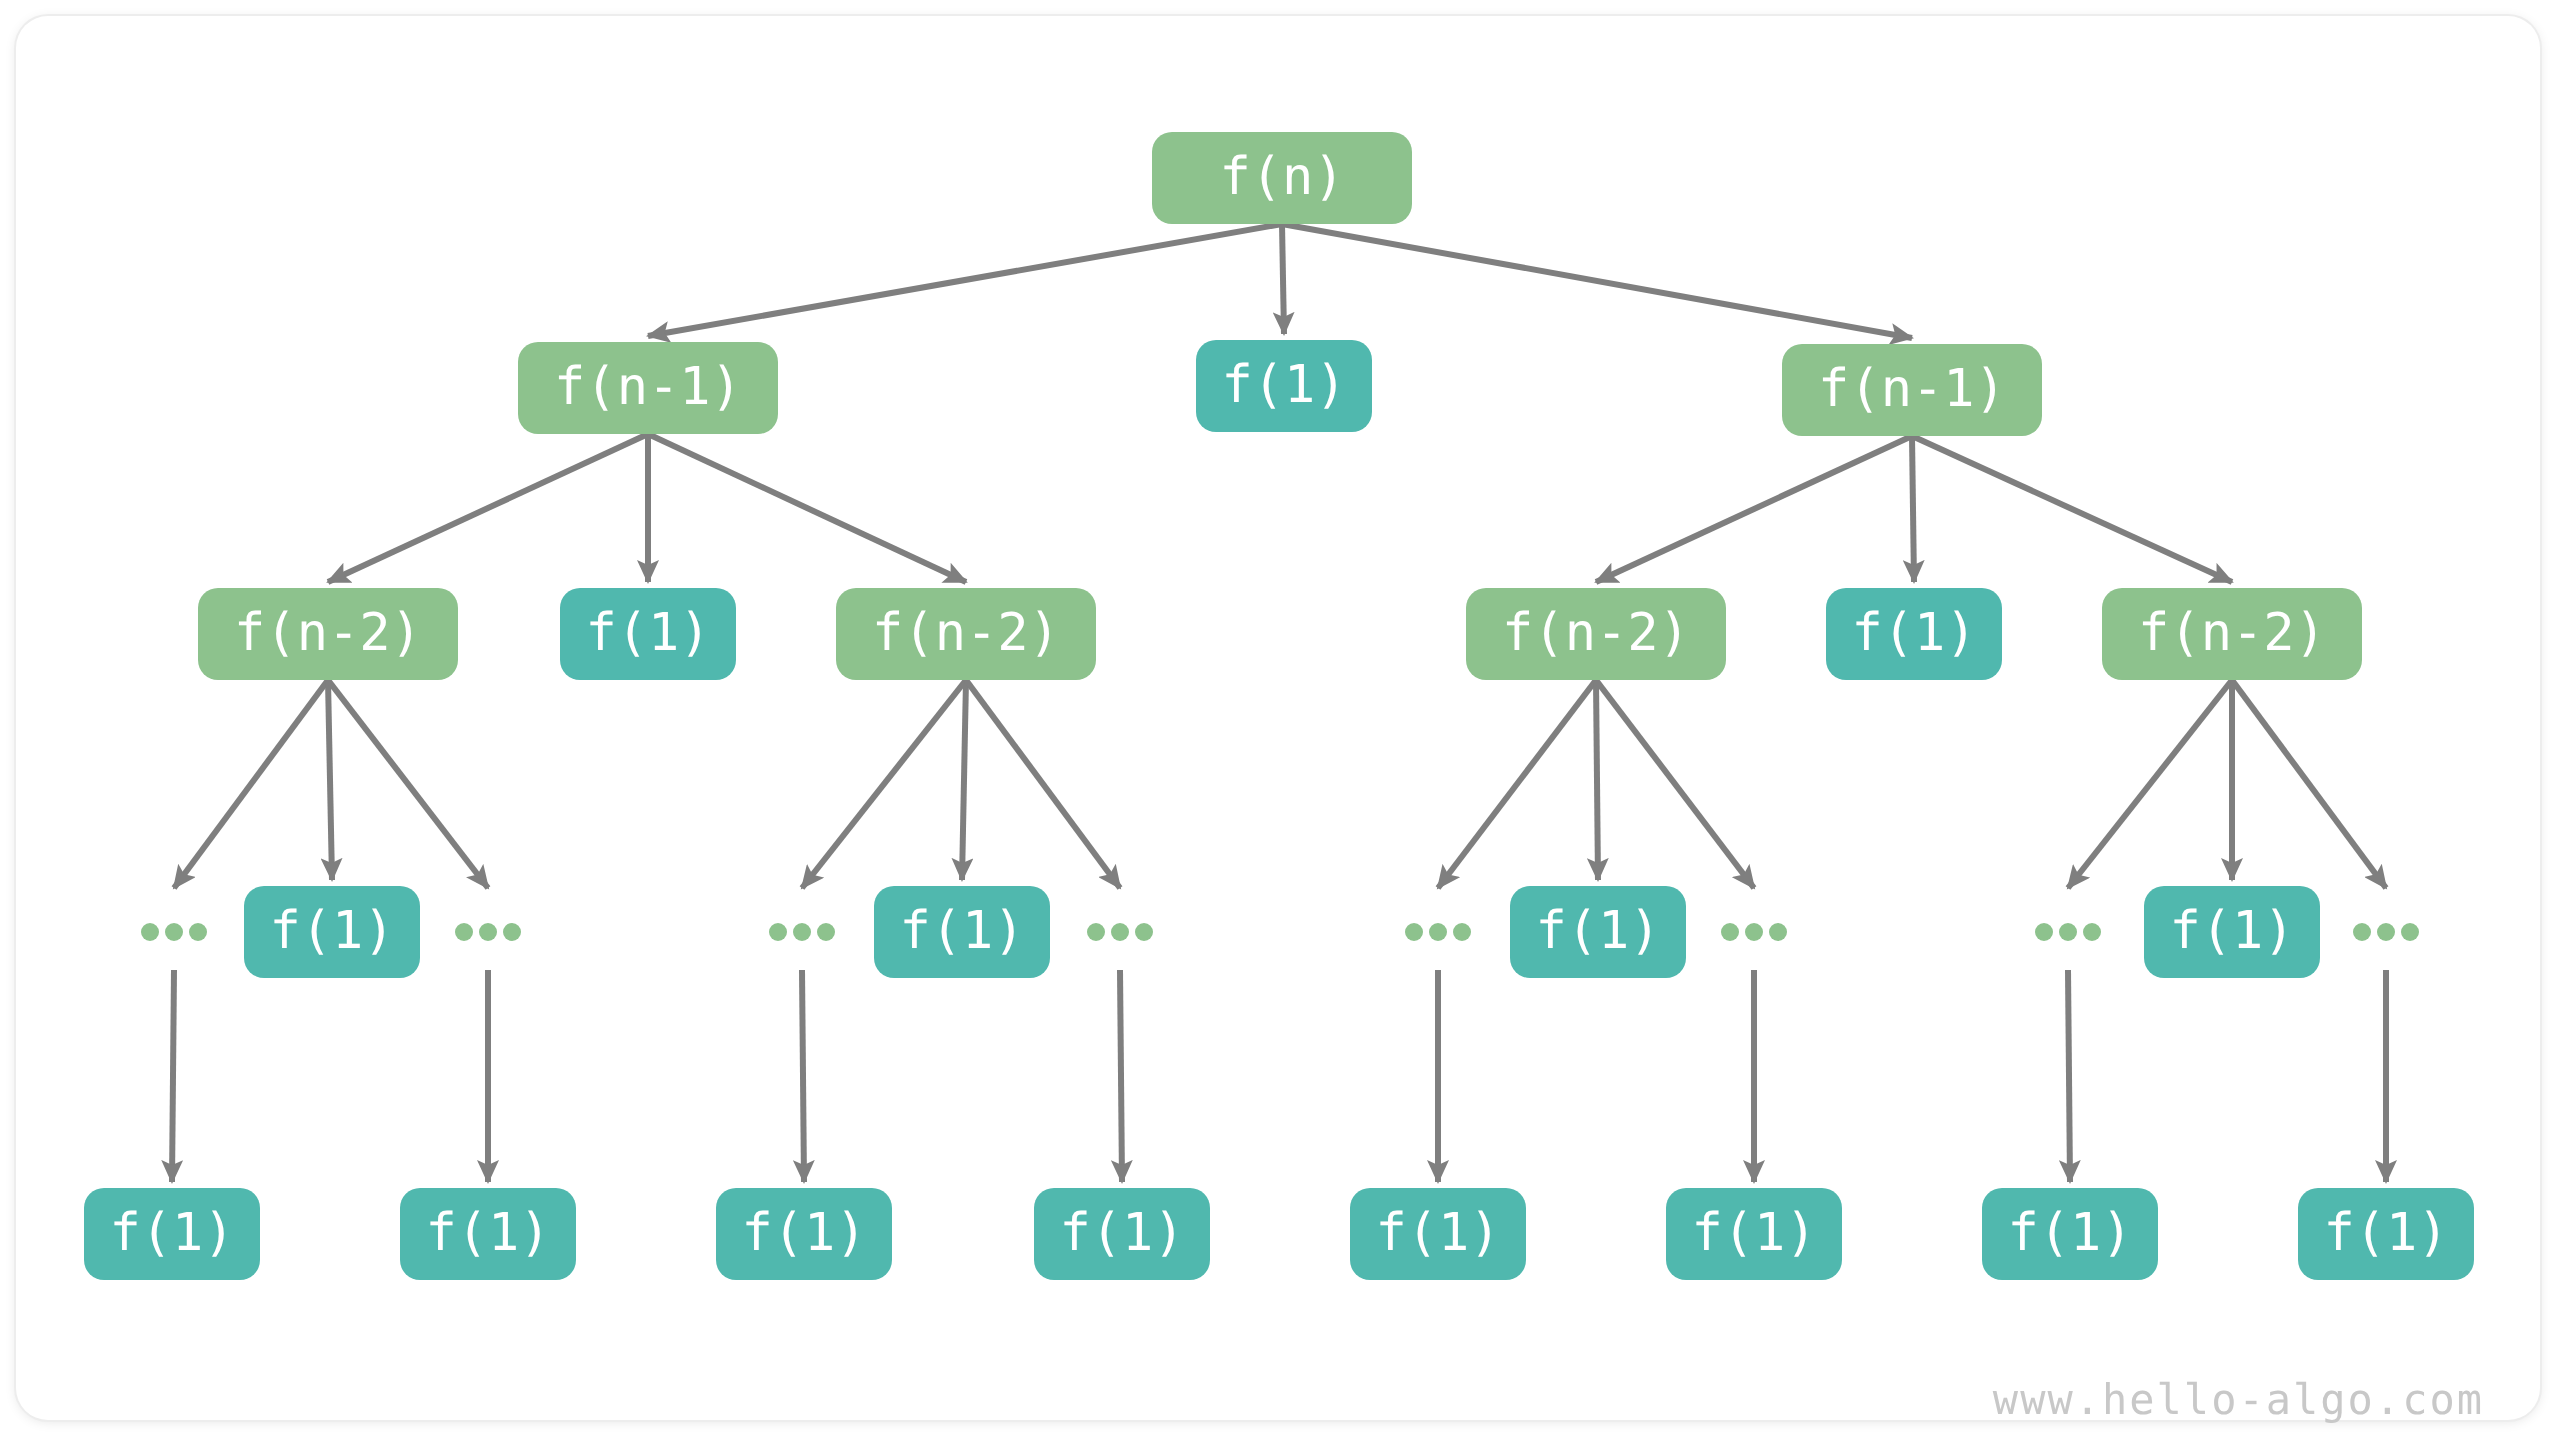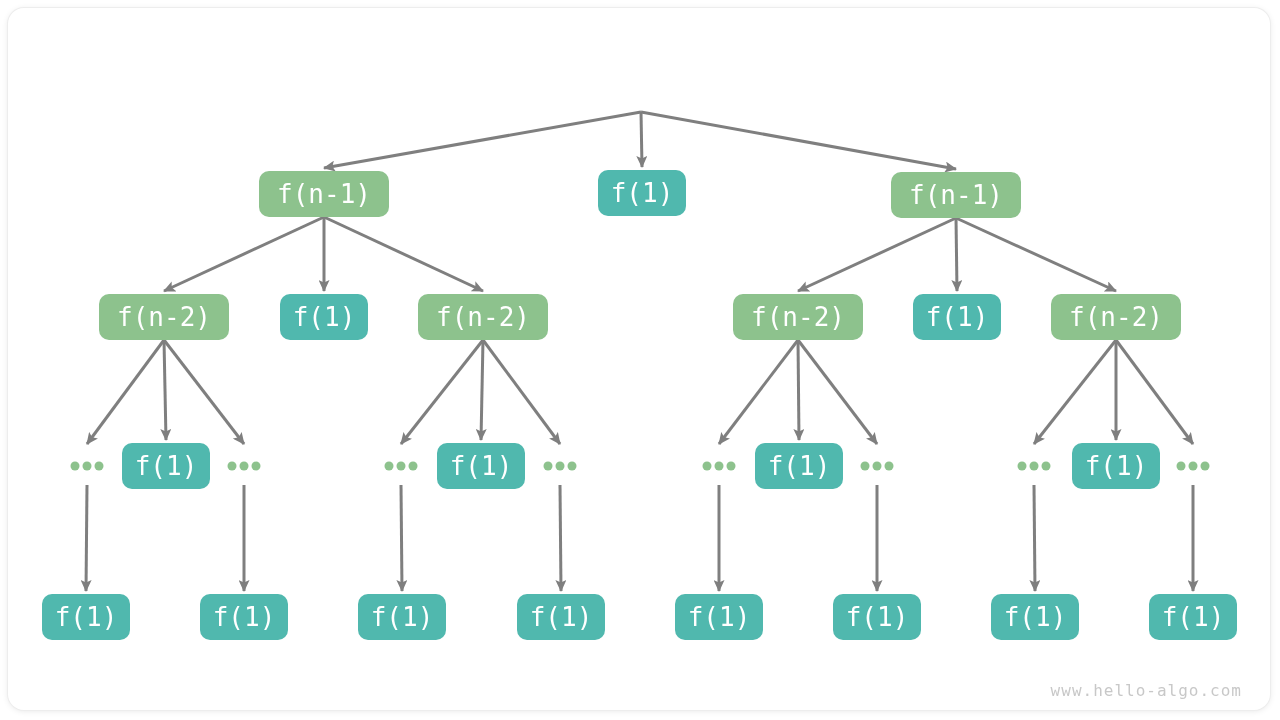--- a/index.html
+++ b/index.html
@@ -63,22 +63,22 @@
   }
   .dot {
     width: 9px;
     height: 9px;
     border-radius: 50%;
     background: var(--dots);
   }
   .watermark {
     position: absolute;
     right: 38px;
-    bottom: 20px;
-    font-size: 16px;
+    bottom: 8px;
+    font-size: 21px;
     color: var(--watermark);
     letter-spacing: 1px;
   }
 </style>
 </head>
 <body>
 
 <div class="stage">
   <div class="card"></div>
 
@@ -113,20 +113,21 @@
       <line x1="244" y1="485" x2="244" y2="591" stroke="#7F7F7F" stroke-width="3" marker-end="url(#arrowhead)"></line>
       <line x1="401" y1="485" x2="402" y2="591" stroke="#7F7F7F" stroke-width="3" marker-end="url(#arrowhead)"></line>
       <line x1="560" y1="485" x2="561" y2="591" stroke="#7F7F7F" stroke-width="3" marker-end="url(#arrowhead)"></line>
       <line x1="719" y1="485" x2="719" y2="591" stroke="#7F7F7F" stroke-width="3" marker-end="url(#arrowhead)"></line>
       <line x1="877" y1="485" x2="877" y2="591" stroke="#7F7F7F" stroke-width="3" marker-end="url(#arrowhead)"></line>
       <line x1="1034" y1="485" x2="1035" y2="591" stroke="#7F7F7F" stroke-width="3" marker-end="url(#arrowhead)"></line>
       <line x1="1193" y1="485" x2="1193" y2="591" stroke="#7F7F7F" stroke-width="3" marker-end="url(#arrowhead)"></line>
     </svg>
 
   <div id="nodes">
+      <div class="node green" style="left: 641px; top: 89px;">f(n)</div>
       <div class="node green" style="left: 324px; top: 194px;">f(n-1)</div>
       <div class="node teal" style="left: 642px; top: 193px;">f(1)</div>
       <div class="node green" style="left: 956px; top: 195px;">f(n-1)</div>
       <div class="node green" style="left: 164px; top: 317px;">f(n-2)</div>
       <div class="node teal" style="left: 324px; top: 317px;">f(1)</div>
       <div class="node green" style="left: 483px; top: 317px;">f(n-2)</div>
       <div class="node green" style="left: 798px; top: 317px;">f(n-2)</div>
       <div class="node teal" style="left: 957px; top: 317px;">f(1)</div>
       <div class="node green" style="left: 1116px; top: 317px;">f(n-2)</div>
       <div class="dots" style="left: 87px; top: 466px;">

